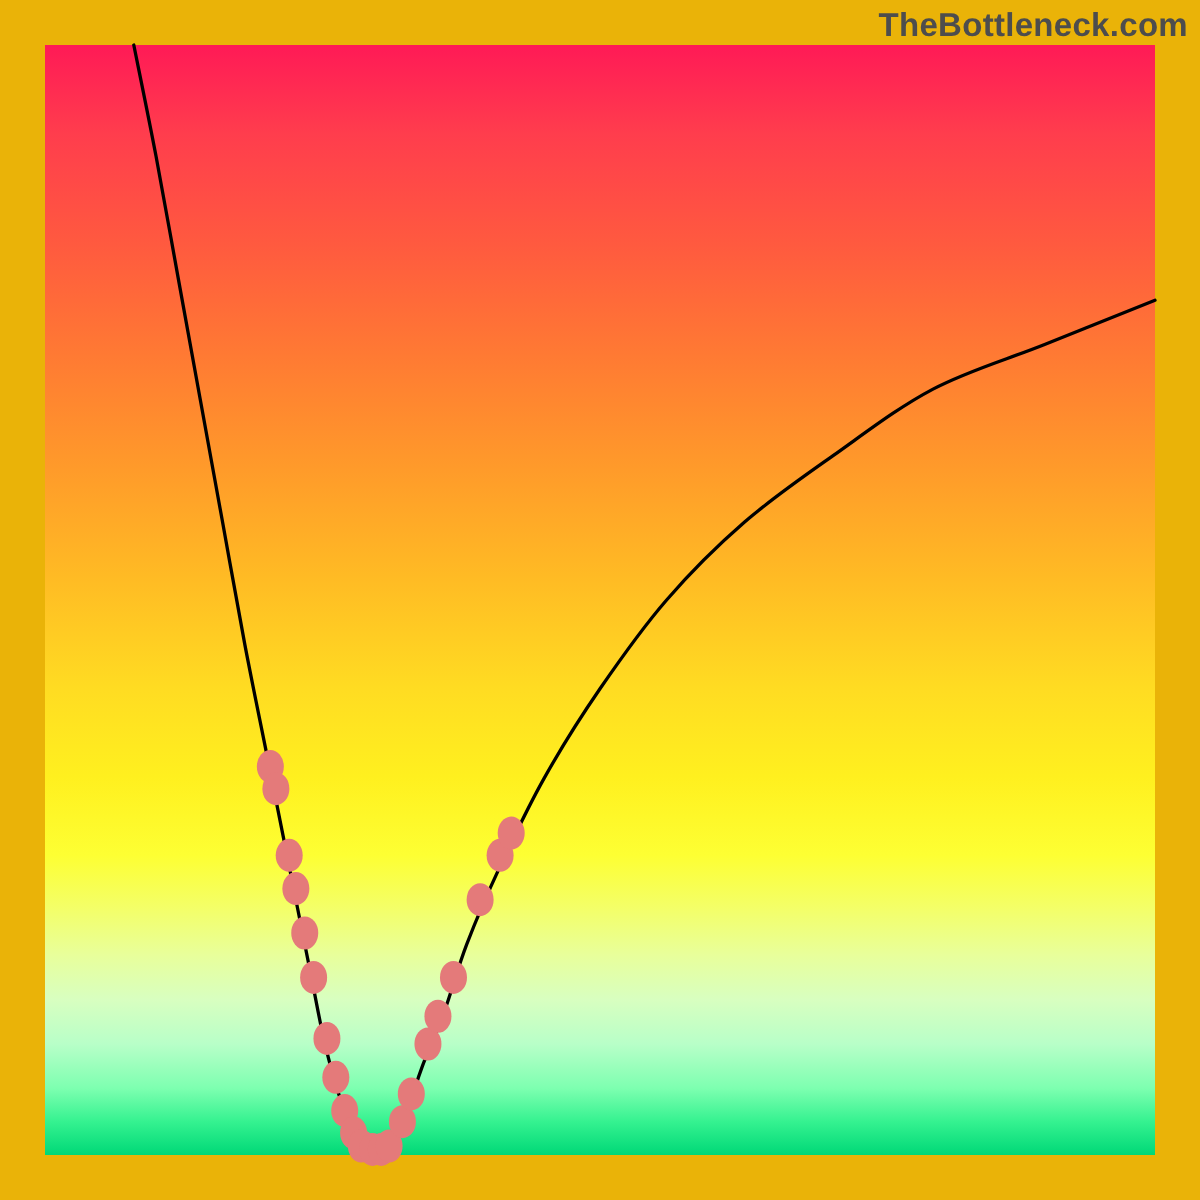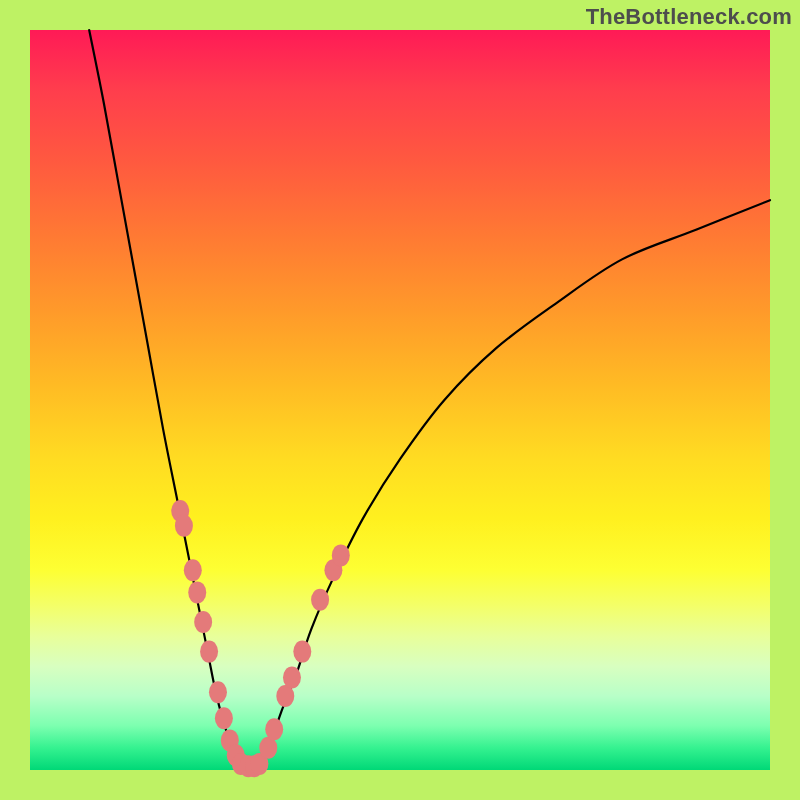--- a/index.html
+++ b/index.html
@@ -8,21 +8,21 @@
     width: 800px;
     height: 800px;
     overflow: hidden;
     background: #000;
     font-family: Arial, Helvetica, sans-serif;
   }
   .frame {
     position: relative;
     width: 800px;
     height: 800px;
-    background: #bef264;
+    background: #eab308;
   }
   .plot-area {
     position: absolute;
     left: 30px;
     top: 30px;
     width: 740px;
     height: 740px;
     background: linear-gradient(
       to bottom,
       #ff1a56 0%,

